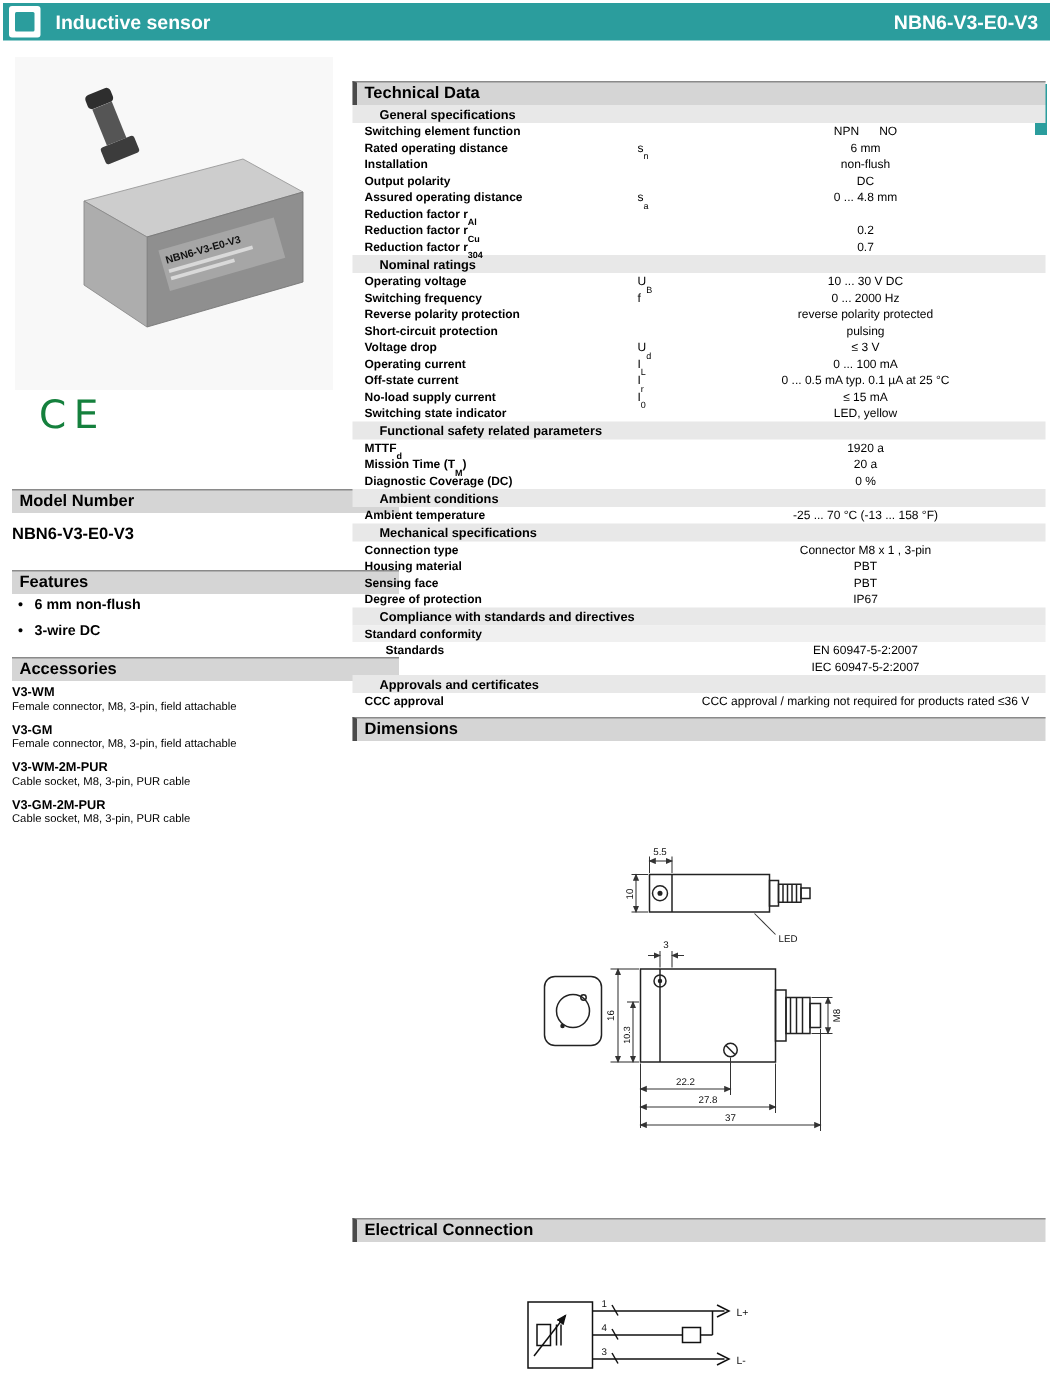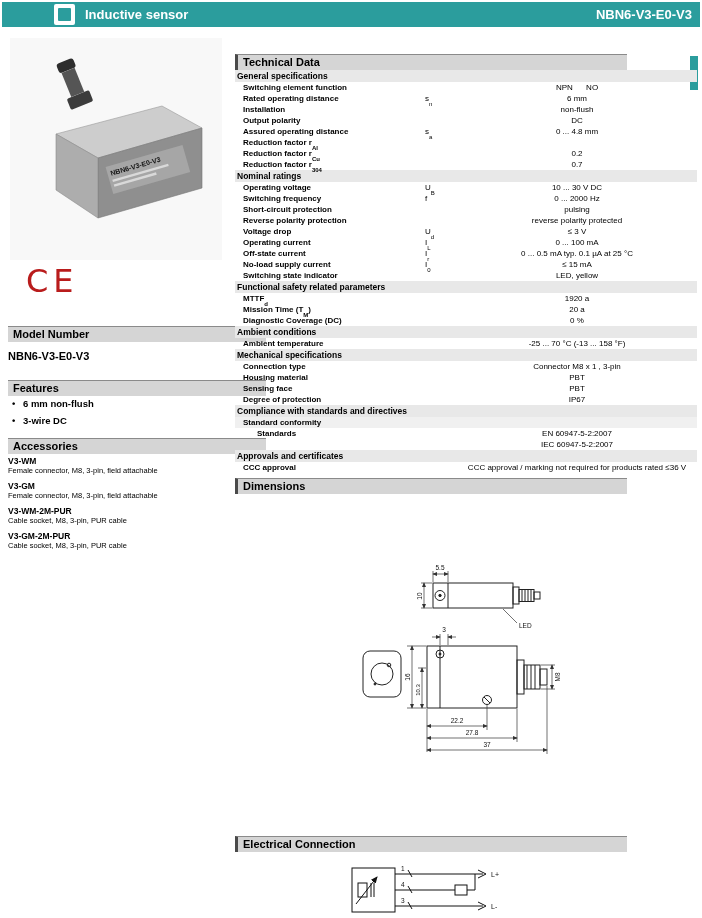--- a/index.html
+++ b/index.html
@@ -3,59 +3,59 @@
 <meta charset="utf-8">
 <style>
   * { margin:0; padding:0; box-sizing:border-box; }
   html,body { background:#e8e8e8; }
   body { font-family:"Liberation Sans", sans-serif; color:#000; }
   .page { position:relative; width:702px; height:918px; background:#fff; margin:0 auto;
           outline:1px solid #b5b5b5; overflow:hidden; }
 
   
   .topbar { position:absolute; top:2px; left:2px; right:2px; height:25px;
-            background:#2b9d9d; color:#fff; display:flex; align-items:center;padding-left:48px; }
+            background:#2b9d9d; color:#fff; display:flex; align-items:center; }
   .logo { width:21px; height:21px; background:#fff; border-radius:2px; margin-left:4px;
           position:relative; flex:0 0 auto; }
   .logo::after { content:""; position:absolute; inset:4px; background:#2b9d9d; border-radius:1px; }
   .topbar .title { font-size:13px; font-weight:bold; margin-left:10px; }
   .topbar .model { margin-left:auto; margin-right:8px; font-size:13px; font-weight:bold; }
 
   .accent-stripe { position:absolute; left:690px; top:56px; width:8px; height:34px; background:#2b9d9d; }
 
   
   .secbar { position:absolute; height:16px; background:#d5d5d5; border-top:1px solid #8a8a8a;
             font-weight:bold; font-size:11px; line-height:14px; padding-left:5px; }
   .secbar.leftcol { left:8px; width:258px; }
-  .secbar.rightcol { left:235px; width:392px; border-left:3px solid #4a4a4a; }
+  .secbar.rightcol { left:235px; width:462px; border-left:3px solid #4a4a4a; }
   .bar-model { top:326px; }
   .bar-features { top:380px; }
   .bar-accessories { top:438px; }
   .bar-tech { top:54px; }
   .bar-dim { top:478px; }
-  .bar-elec { top:836px; }
+  .bar-elec { top:812px; }
 
   
   .photo { position:absolute; top:38px; left:10px; width:212px; height:222px; }
   .ce-mark { position:absolute; top:262px; left:26px; font-family:"DejaVu Sans", sans-serif;
-             font-size:32px; letter-spacing:5px; color:#b91c1c; }
+             font-size:26px; letter-spacing:5px; color:#15803d; }
   .model-number-value { position:absolute; top:350px; left:8px; font-size:11px; font-weight:bold; }
 
   .features-list { position:absolute; top:396px; left:12px; width:214px; list-style:none; }
   .features-list li { font-size:9.5px; font-weight:bold; margin:2px 0 6px 0; padding-left:11px; position:relative; }
   .features-list li::before { content:"\2022"; position:absolute; left:0; }
 
   .accessories-list { position:absolute; top:456px; left:8px; width:220px; }
   .acc-name { font-size:8.5px; font-weight:bold; margin-top:6px; }
   .acc-name:first-child { margin-top:0; }
   .acc-desc { font-size:7.5px; line-height:9px; }
 
   
   .tech-table { position:absolute; top:70px; left:235px; width:462px; }
-  .tsec { background:#e8e8e8; font-weight:bold; font-size:8.5px; line-height:12px; padding-left:2px; }
+  .tsec { background:#e8e8e8; font-weight:bold; font-size:8.5px; line-height:12px; padding-left:18px; }
   .trow { display:flex; font-size:8px; line-height:11px; align-items:flex-start; }
   .trow.subhead { background:#f0f0f0; }
   .tlab { width:190px; padding-left:8px; flex:0 0 auto;font-weight:bold; }
   .tlab.ind2 { padding-left:22px; }
   .tsym { width:32px; flex:0 0 auto; }
   .tval { flex:1; white-space:pre-line;text-align:center; }
   sub { font-size:6px; line-height:0; position:relative; top:2px; }
 
   
   .dim-area { position:absolute; top:496px; left:235px; width:462px; height:330px; }
@@ -166,28 +166,28 @@
         <span class="tlab">Operating voltage</span>
         <span class="tsym">U<sub>B</sub></span>
         <span class="tval">10 ... 30 V DC</span>
       </div>
       <div class="trow">
         <span class="tlab">Switching frequency</span>
         <span class="tsym">f</span>
         <span class="tval">0 ... 2000 Hz</span>
       </div>
       <div class="trow">
+        <span class="tlab">Reverse polarity protection</span>
+        <span class="tsym"></span>
+        <span class="tval">reverse polarity protected</span>
+      </div>
+      <div class="trow">
         <span class="tlab">Short-circuit protection</span>
         <span class="tsym"></span>
         <span class="tval">pulsing</span>
-      </div>
-      <div class="trow">
-        <span class="tlab">Reverse polarity protection</span>
-        <span class="tsym"></span>
-        <span class="tval">reverse polarity protected</span>
       </div>
       <div class="trow">
         <span class="tlab">Voltage drop</span>
         <span class="tsym">U<sub>d</sub></span>
         <span class="tval">≤ 3 V</span>
       </div>
       <div class="trow">
         <span class="tlab">Operating current</span>
         <span class="tsym">I<sub>L</sub></span>
         <span class="tval">0 ... 100 mA</span>

